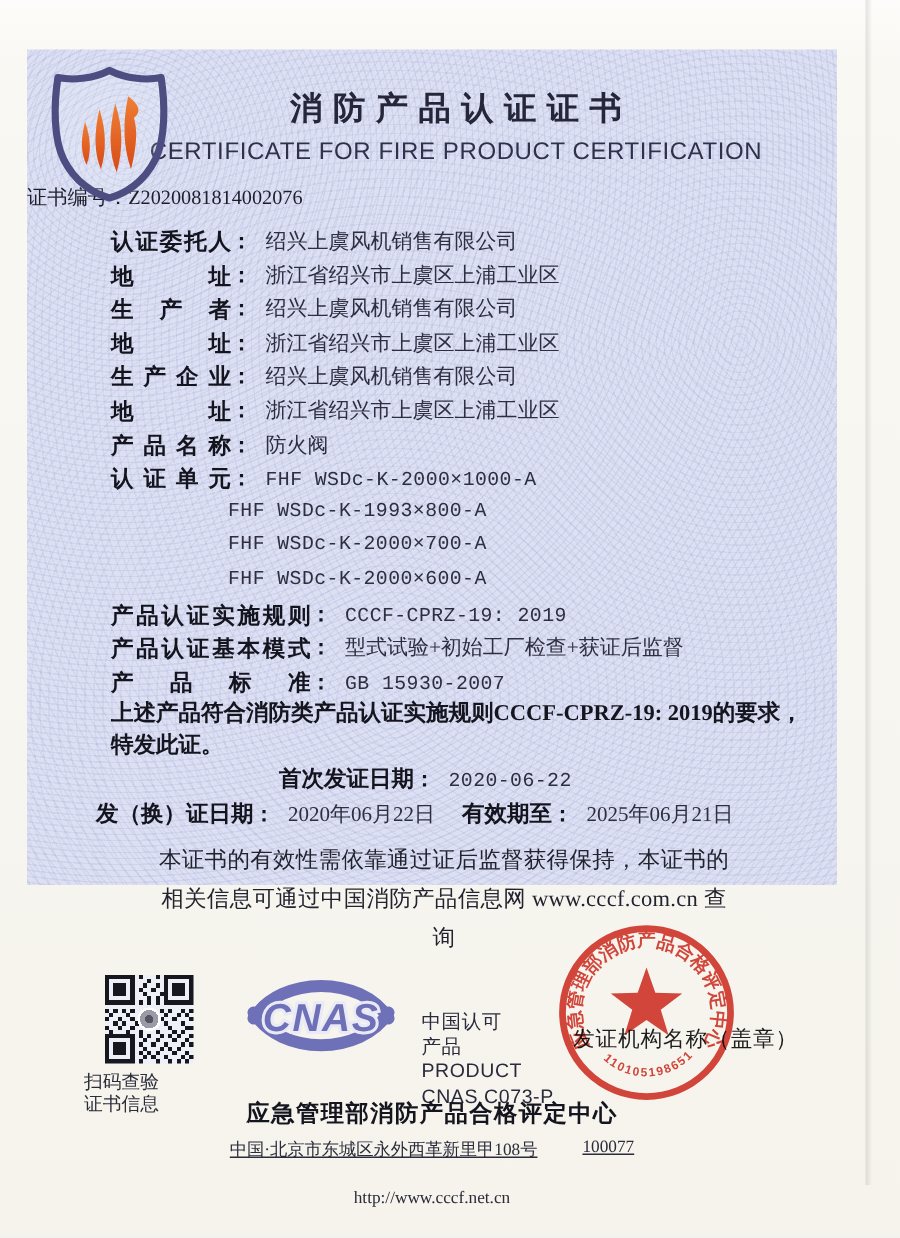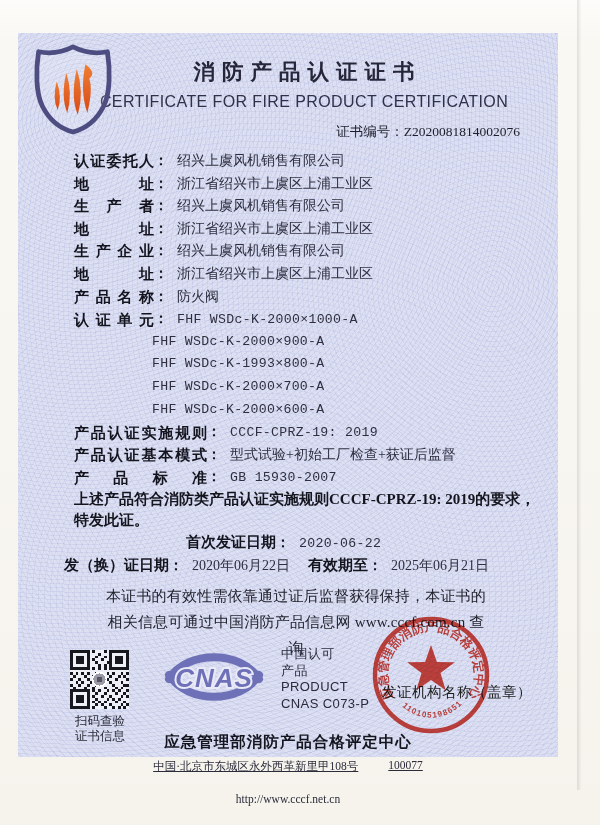--- a/index.html
+++ b/index.html
@@ -7,40 +7,40 @@
     width:600px;height:825px;overflow:hidden;
     background:linear-gradient(#fdfcfa 0,#faf8f3 40px,#f5f3ec 100%);
     font-family:"Liberation Serif", serif;
     -webkit-font-smoothing:antialiased;
   }
   .page{position:relative;width:600px;height:825px;}
   .edge{position:absolute;left:577px;top:0;width:4px;height:790px;
     background:linear-gradient(to right,rgba(70,70,70,.14),rgba(70,70,70,.02));}
   
   .cert{
-    position:absolute;left:18px;top:33px;width:540px;height:724px;
+    position:absolute;left:18px;top:33px;width:540px;height:557px;
     background-color:#dce0f2;
     background-image:
       repeating-radial-gradient(circle at 12% 12%, rgba(125,135,200,.13) 0 1px, rgba(255,255,255,0) 1px 4px),
       repeating-radial-gradient(circle at 88% 35%, rgba(125,135,200,.11) 0 1px, rgba(255,255,255,0) 1px 5px),
       repeating-radial-gradient(circle at 45% 78%, rgba(125,135,200,.10) 0 1px, rgba(255,255,255,0) 1px 6px);
     color:#22222e;
   }
   .logo{position:absolute;left:12px;top:10px;}
   .header{margin:0 40px 0 72px;padding-top:24px;text-align:center;}
   .title{
     font-size:21.5px;font-weight:600;letter-spacing:7px;text-indent:7px;
     color:#26263a;font-family:"Liberation Serif", serif;
   }
   .subtitle{
     margin-top:7px;font-size:16px;letter-spacing:.4px;color:#30304a;
     font-family:"Liberation Sans", sans-serif;
   }
   .certno{
-    margin:12px 38px 0 0;text-align:right;font-size:13.5px;color:#1d1d2c;
+    margin:12px 38px 0 0;font-size:13.5px;color:#1d1d2c;
   }
   .certno .nlabel{font-family:"Liberation Serif", serif;}
   
   .content{padding:8px 40px 0 56px;}
   .row{height:22.6px;line-height:22.6px;white-space:nowrap;font-size:14px;color:#2e2e40;}
   .lbl{
     display:inline-block;width:80px;text-align:justify;text-align-last:justify;
     font-family:"Liberation Sans", sans-serif;font-weight:700;font-size:15px;color:#14141f;
     vertical-align:bottom;
   }
@@ -58,26 +58,26 @@
   .first-row{margin-left:112px;}
   .issue-row{margin-left:-10px;}
   .vlabel{margin-left:18px;}
   .notice{
     width:392px;margin:7px auto 0;text-align:center;line-height:26px;
     font-size:15px;color:#23232f;letter-spacing:.2px;
   }
   
   .qr{position:absolute;left:52px;top:617px;width:59px;height:59px;}
   .qr-caption{
-    position:absolute;left:38px;top:681px;width:88px;text-align:center;
+    position:absolute;left:38px;top:681px;width:88px;
     font-size:12.5px;line-height:15px;color:#2c2c3a;
   }
   .cnas{position:absolute;left:145px;top:613px;}
   .acc{
-    position:absolute;left:263px;top:613px;line-height:16.5px;font-size:13px;
+    position:absolute;left:263px;top:640px;line-height:16.5px;font-size:13px;
     font-family:"Liberation Sans", sans-serif;color:#2a2a3c;letter-spacing:.4px;
   }
   .seal{position:absolute;left:352px;top:581px;width:122px;height:122px;
     mix-blend-mode:multiply;opacity:.93;z-index:3;}
   .seal-overlay{
     position:absolute;left:364px;top:650px;z-index:2;
     font-size:14.5px;letter-spacing:.5px;color:#1e1e1e;white-space:nowrap;text-align:center;
   }
   .org{
     position:absolute;left:0;right:0;top:699px;text-align:center;
@@ -124,21 +124,20 @@
     <div class="content">
       <div class="row"><span class="lbl">认证委托人</span><span class="colon">：</span><span class="val">绍兴上虞风机销售有限公司</span></div>
       <div class="row"><span class="lbl">地址</span><span class="colon">：</span><span class="val">浙江省绍兴市上虞区上浦工业区</span></div>
       <div class="row"><span class="lbl">生产者</span><span class="colon">：</span><span class="val">绍兴上虞风机销售有限公司</span></div>
       <div class="row"><span class="lbl">地址</span><span class="colon">：</span><span class="val">浙江省绍兴市上虞区上浦工业区</span></div>
       <div class="row"><span class="lbl">生产企业</span><span class="colon">：</span><span class="val">绍兴上虞风机销售有限公司</span></div>
       <div class="row"><span class="lbl">地址</span><span class="colon">：</span><span class="val">浙江省绍兴市上虞区上浦工业区</span></div>
       <div class="row"><span class="lbl">产品名称</span><span class="colon">：</span><span class="val">防火阀</span></div>
       <div class="row"><span class="lbl">认证单元</span><span class="colon">：</span><span class="val mono">FHF WSDc-K-2000×1000-A</span></div>
 
-      <div class="row model-row"><span class="val mono">FHF WSDc-K-2000×900-A</span></div>
       <div class="row model-row"><span class="val mono">FHF WSDc-K-1993×800-A</span></div>
       <div class="row model-row"><span class="val mono">FHF WSDc-K-2000×700-A</span></div>
       <div class="row model-row"><span class="val mono">FHF WSDc-K-2000×600-A</span></div>
 
       <div class="row"><span class="lbl wide">产品认证实施规则</span><span class="colon">：</span><span class="val mono">CCCF-CPRZ-19: 2019</span></div>
       <div class="row"><span class="lbl wide">产品认证基本模式</span><span class="colon">：</span><span class="val">型式试验+初始工厂检查+获证后监督</span></div>
       <div class="row"><span class="lbl wide">产品标准</span><span class="colon">：</span><span class="val mono">GB 15930-2007</span></div>
 
       <div class="statement">上述产品符合消防类产品认证实施规则CCCF-CPRZ-19: 2019的要求，特发此证。</div>
 

